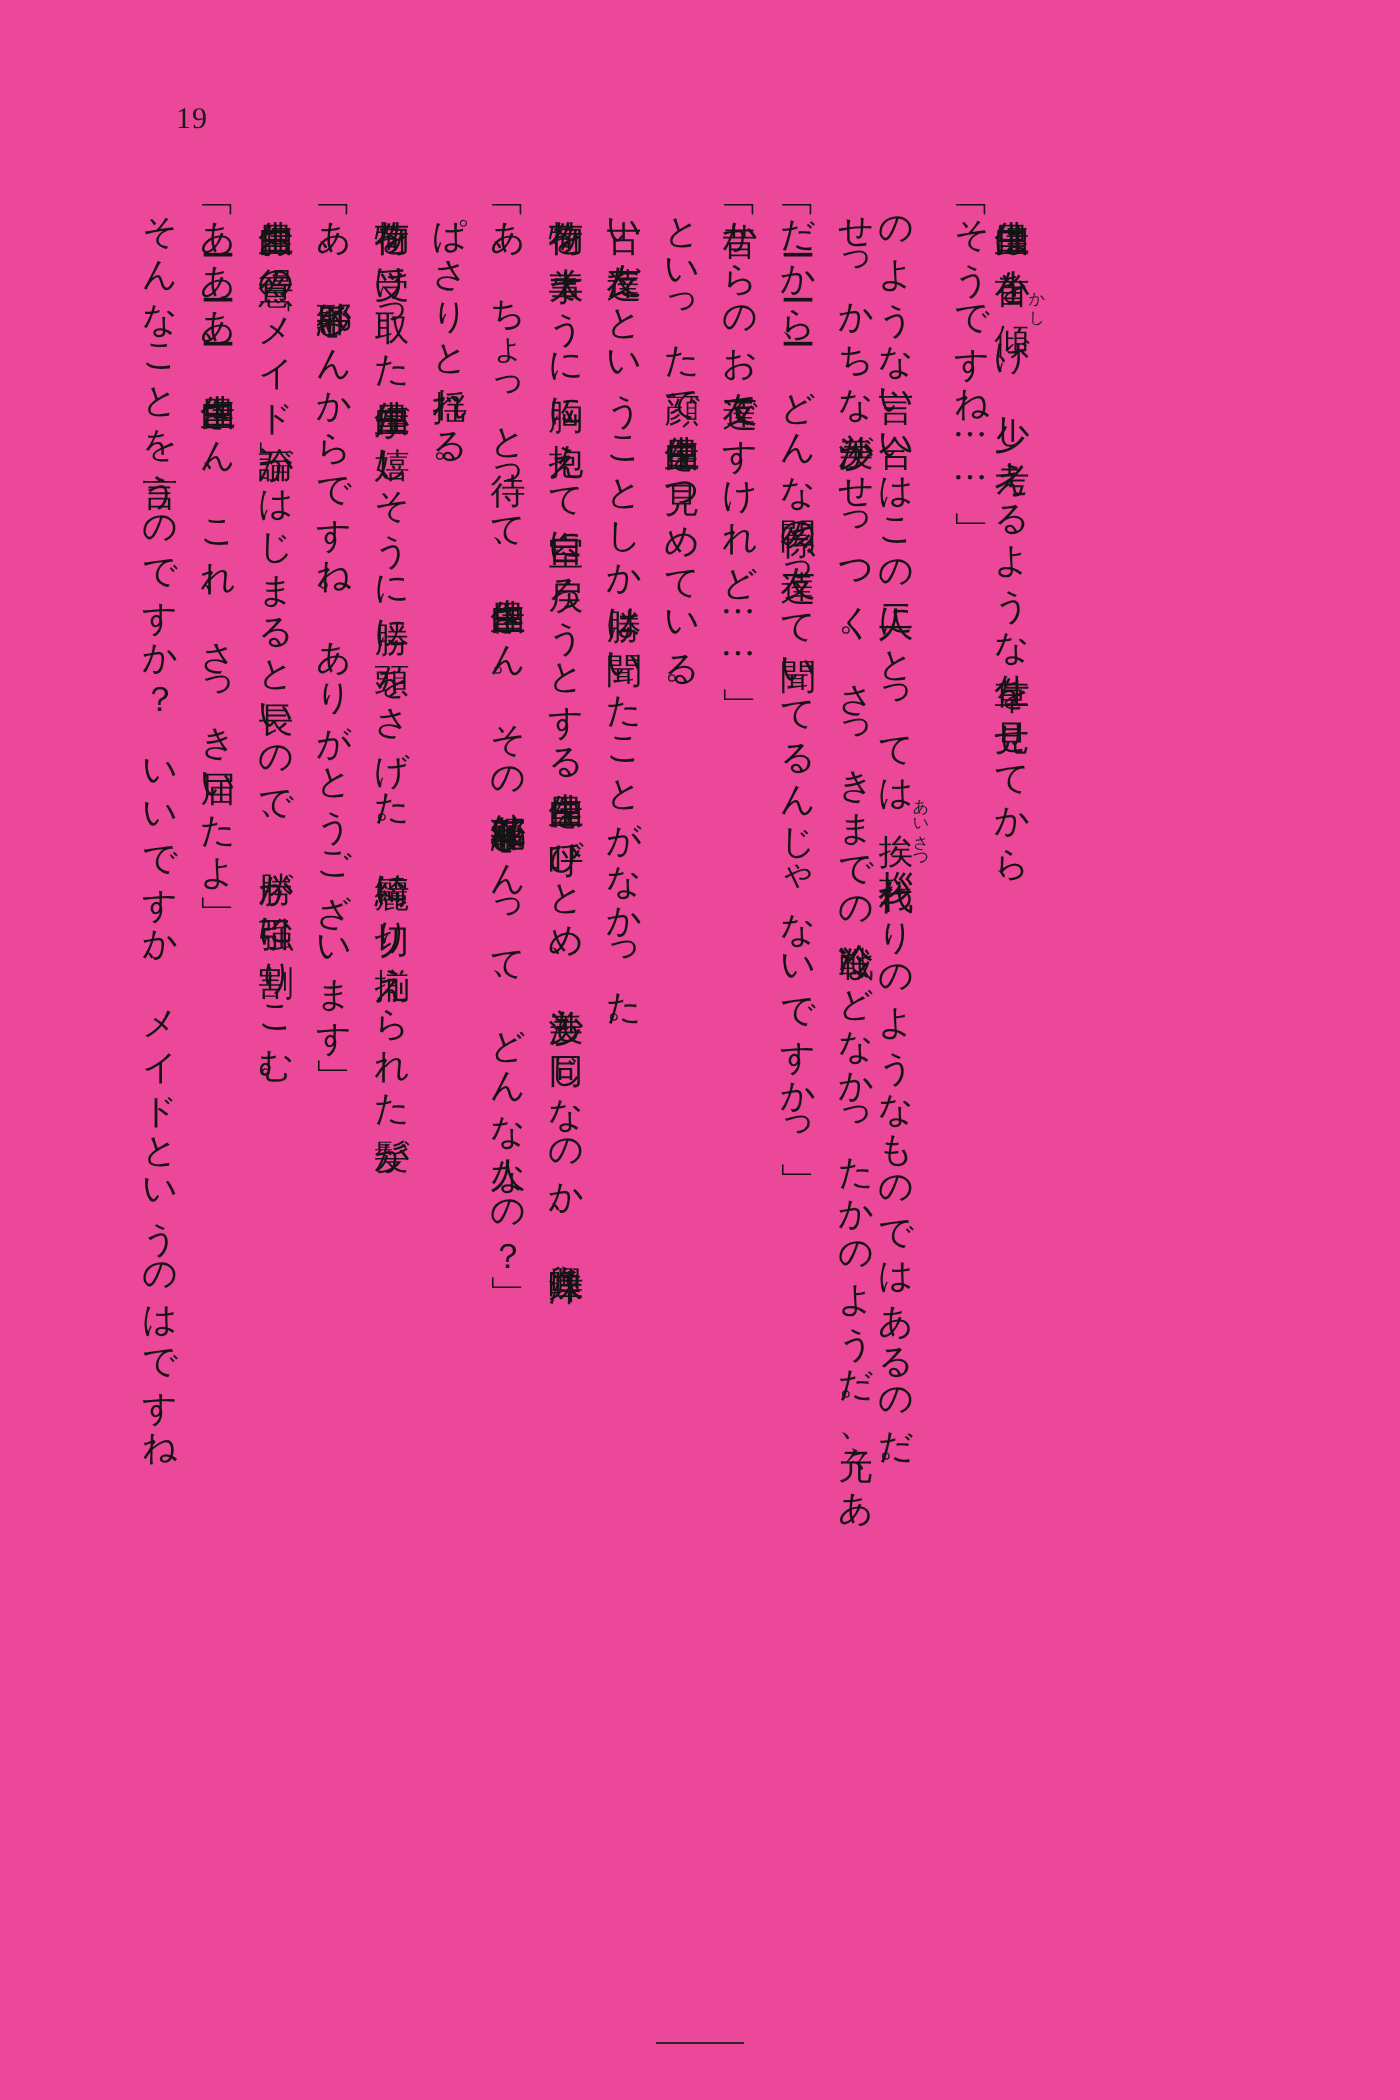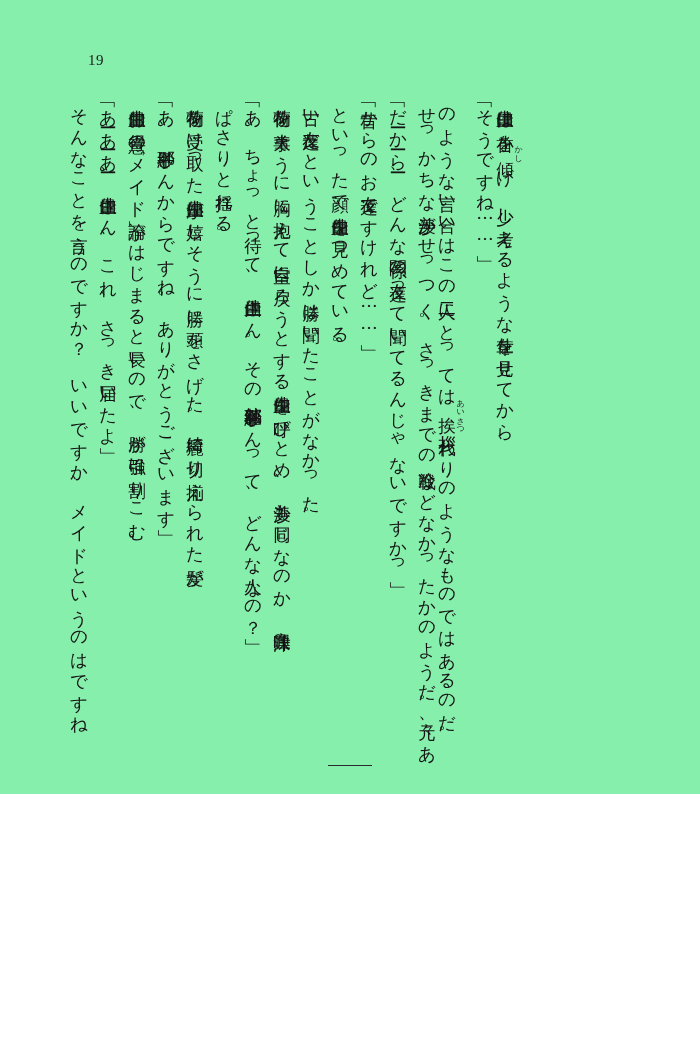--- a/index.html
+++ b/index.html
@@ -3,22 +3,22 @@
 <meta charset="utf-8">
 <style>
   html, body {
     margin: 0;
     padding: 0;
     background: #ffffff;
   }
   #page {
     position: relative;
     width: 700px;
-    height: 794px;
-    background: #86efac;
+    height: 1050px;
+    background: #ec4899;
     overflow: hidden;
     font-family: "DejaVu Serif", "Liberation Serif", serif;
     color: #111111;
   }
   
   .page-number {
     position: absolute;
     left: 88px;
     top: 52px;
     font-size: 15px;

